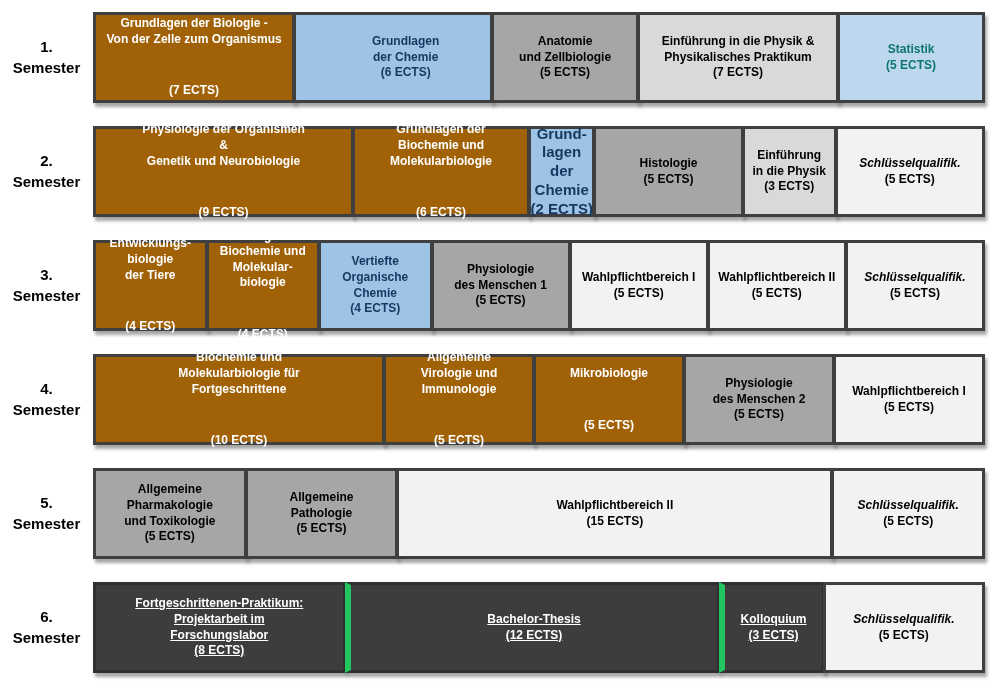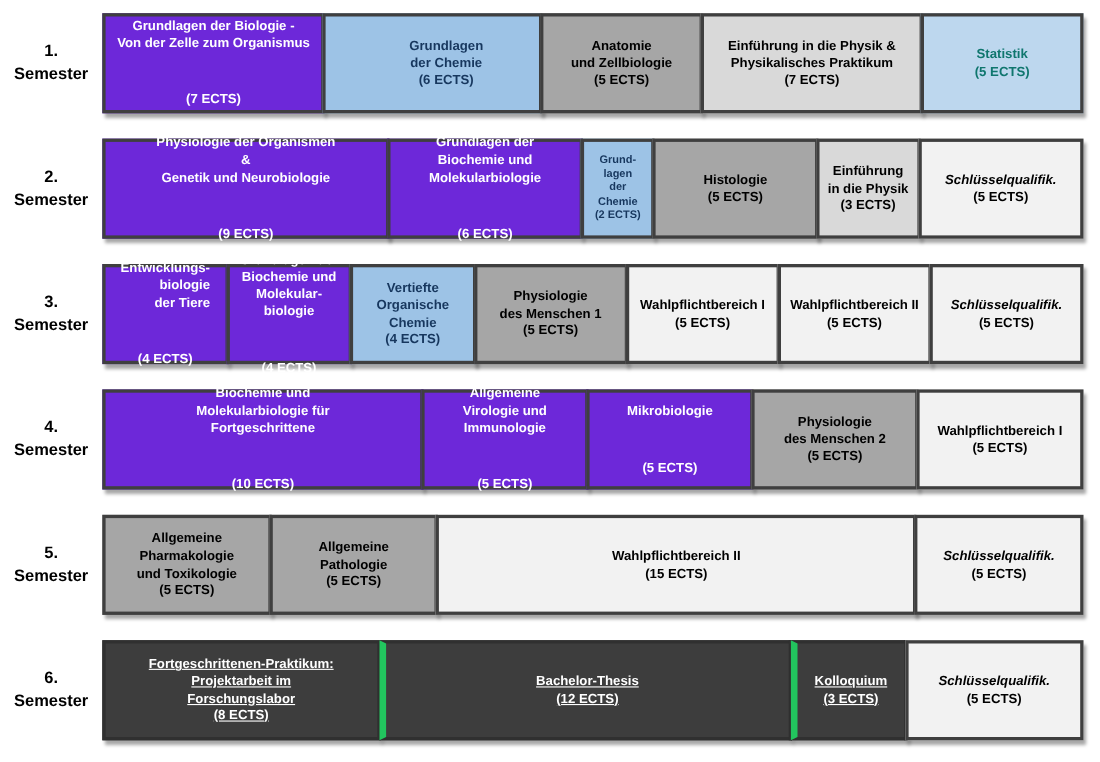--- a/index.html
+++ b/index.html
@@ -53,23 +53,23 @@
     box-shadow: 2px 4px 3px rgba(0,0,0,0.35);
     font-weight: 700;
     font-size: 12px;
     line-height: 1.3;
     padding: 2px 3px;
   }
   .module + .module { margin-left: -2px; }
   .mtitle { white-space: pre-line; }
   .mects  { white-space: nowrap; }
   .italic { font-style: italic; }
-  .small  { font-size: 10px; line-height: 1.25; }
-
-  .navy      { background: #6d28d9; color: #ffffff; gap: 36px; }
+  .small  { font-size: 15px; line-height: 1.25; }
+
+  .navy      { background: #a16207; color: #ffffff; gap: 36px; }
   .chemblue  { background: #9DC3E6; color: #17375E; }
   .statblue  { background: #BDD7EE; color: #0f766e; }
   .midgray   { background: #A6A6A6; color: #000000; }
   .lightgray { background: #D9D9D9; color: #000000; }
   .paleg     { background: #F2F2F2; color: #000000; }
   .charcoal  { background: #3D3D3D; color: #ffffff; border-color: #303030; text-decoration: underline; }
   .charcoal + .charcoal { border-left: 6px solid #22c55e; margin-left: -1px; }
 </style>
 </head>
 <body>
@@ -143,21 +143,21 @@
         <div class="mtitle italic">Schlüsselqualifik.</div>
         <div class="mects">(5 ECTS)</div>
       </div>
     </div>
   </div>
 
   <div class="row">
     <div class="row-label">3.
 Semester</div>
     <div class="blocks">
-      <div class="module navy" style="flex-grow: 4; text-align: right;">
+      <div class="module navy" style="flex-grow: 4;">
         <div class="mtitle">Entwicklungs-
 biologie
 der Tiere</div>
         <div class="mects">(4 ECTS)</div>
       </div>
       <div class="module navy" style="flex-grow: 4;">
         <div class="mtitle">Grundlagen der
 Biochemie und
 Molekular-
 biologie</div>

